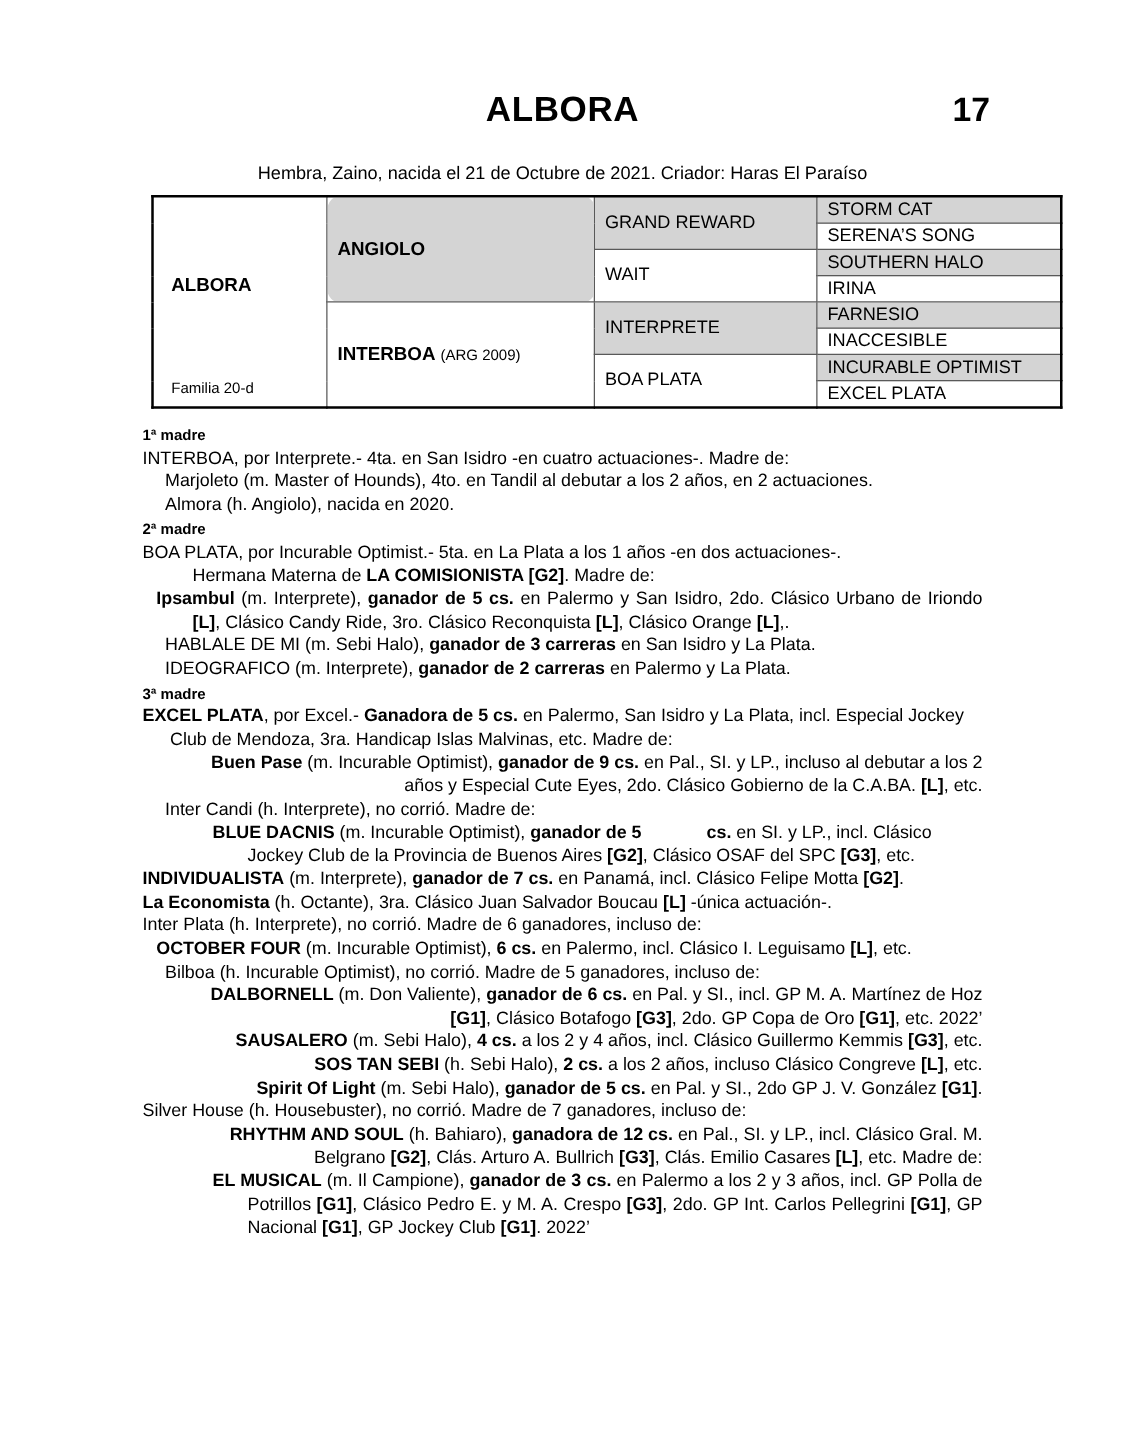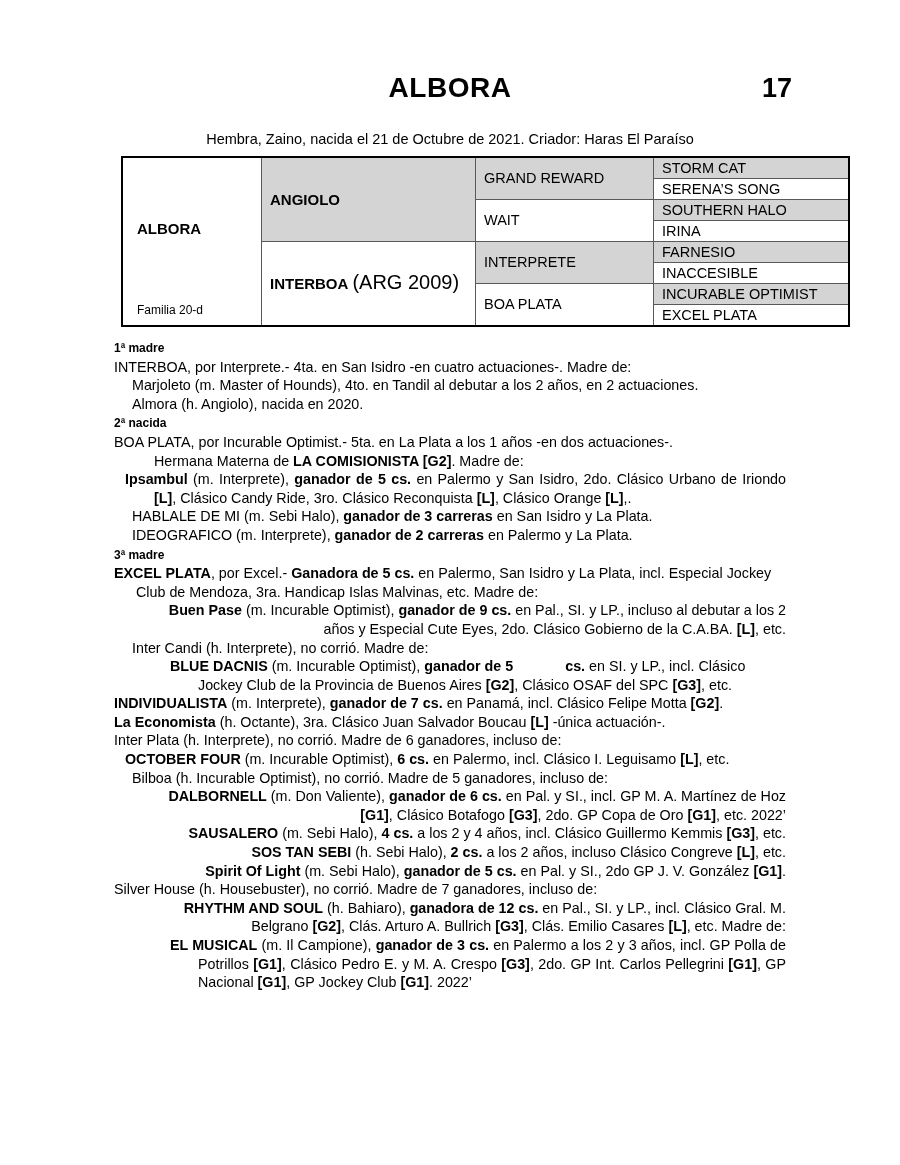--- a/index.html
+++ b/index.html
@@ -92,28 +92,29 @@
   }
   .c1-fam {
     position: absolute;
     left: 14px;
     bottom: 6px;
     font-size: 12px;
   }
   td.c2-cell {
     position: relative;
     padding-left: 10px;
+    border-radius: 10px;
   }
   .c2-name {
     font-weight: bold;
     font-size: 15px;
   }
   .c2-year {
     font-weight: normal;
-    font-size: 20px;
+    font-size: 12px;
     margin-top: 0;
   }
   td.c3-cell { padding-left: 8px; font-size: 14.5px; }
   td.c4-cell { padding-left: 8px; font-size: 14.5px; }
 
   
   .body-text {
     margin: 12px auto 0 auto;
     width: 672px;
     font-size: 14.3px;
@@ -197,21 +198,21 @@
     </table>
   </div>
 
   <div class="body-text">
 
     <div class="sec-head">1ª madre</div>
     <p class="para lvl0">INTERBOA, por Interprete.- 4ta. en San Isidro -en cuatro actuaciones-. Madre de:</p>
     <p class="para lvl1">Marjoleto (m. Master of Hounds), 4to. en Tandil al debutar a los 2 años, en 2 actuaciones.</p>
     <p class="para lvl1">Almora (h. Angiolo), nacida en 2020.</p>
 
-    <div class="sec-head">2ª nacida</div>
+    <div class="sec-head">2ª madre</div>
     <p class="para lvl0"><span>BOA PLATA, por Incurable Optimist.- 5ta. en La Plata a los 1 años -en dos actuaciones-.</span></p>
     <p class="para lvl2"><span>Hermana Materna de </span><b>LA COMISIONISTA [G2]</b><span>. Madre de:</span></p>
     <p class="para lvl1b just"><b>Ipsambul</b><span> (m. Interprete), </span><b>ganador de 5 cs.</b><span> en Palermo y San Isidro, 2do. Clásico Urbano de Iriondo </span><b>[L]</b><span>, Clásico Candy Ride, 3ro. Clásico Reconquista </span><b>[L]</b><span>, Clásico Orange </span><b>[L]</b><span>,.</span></p>
     <p class="para lvl1"><span>HABLALE DE MI (m. Sebi Halo), </span><b>ganador de 3 carreras</b><span> en San Isidro y La Plata.</span></p>
     <p class="para lvl1"><span>IDEOGRAFICO (m. Interprete), </span><b>ganador de 2 carreras</b><span> en Palermo y La Plata.</span></p>
 
     <div class="sec-head">3ª madre</div>
     <p class="para lvl0h"><b>EXCEL PLATA</b><span>, por Excel.- </span><b>Ganadora de 5 cs.</b><span> en Palermo, San Isidro y La Plata, incl. Especial Jockey Club de Mendoza, 3ra. Handicap Islas Malvinas, etc. Madre de:</span></p>
     <p class="para lvl2b"><b>Buen Pase</b><span> (m. Incurable Optimist), </span><b>ganador de 9 cs.</b><span> en Pal., SI. y LP., incluso al debutar a los 2 años y Especial Cute Eyes, 2do. Clásico Gobierno de la C.A.BA. </span><b>[L]</b><span>, etc.</span></p>
     <p class="para lvl1">Inter Candi (h. Interprete), no corrió. Madre de:</p>

